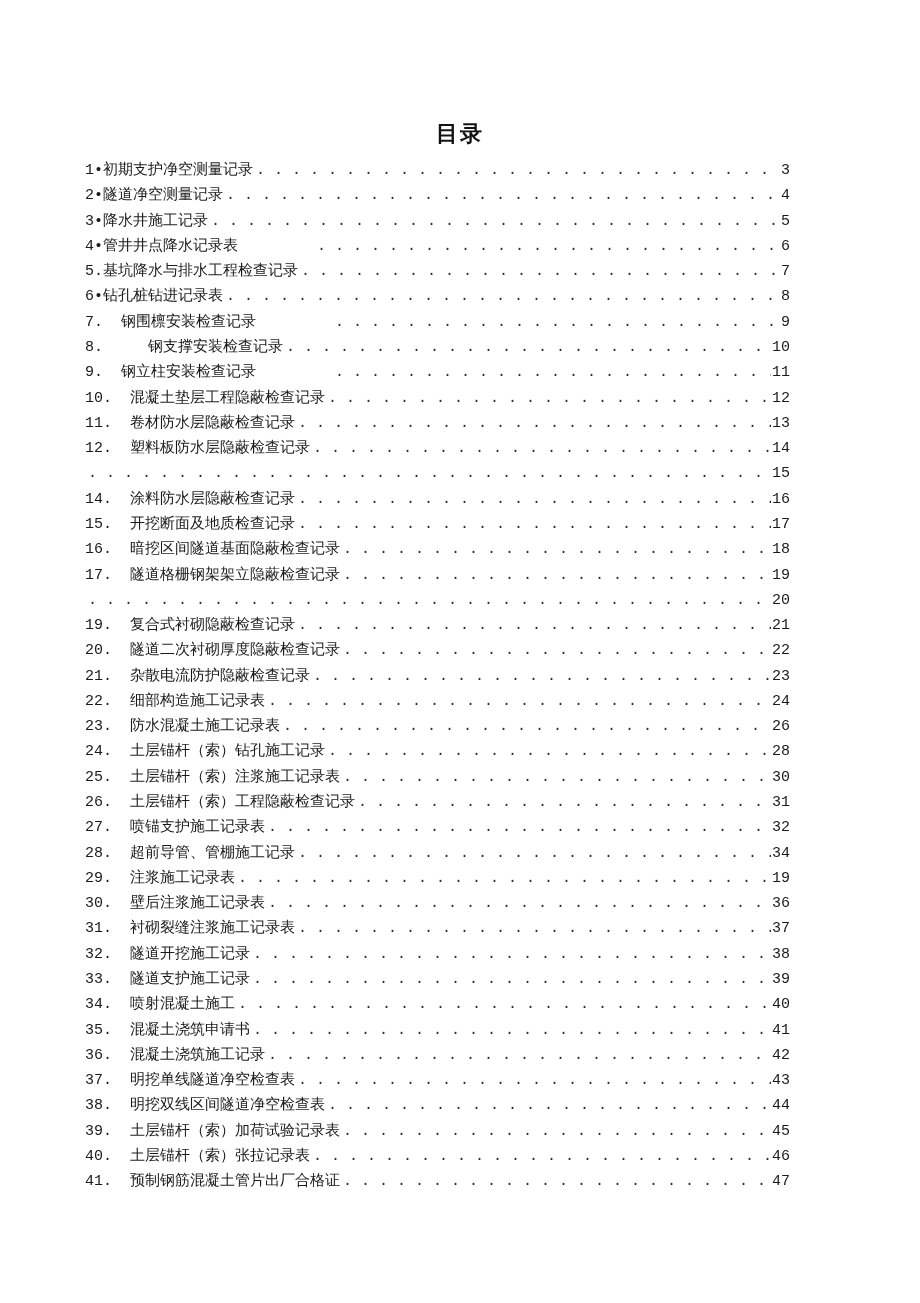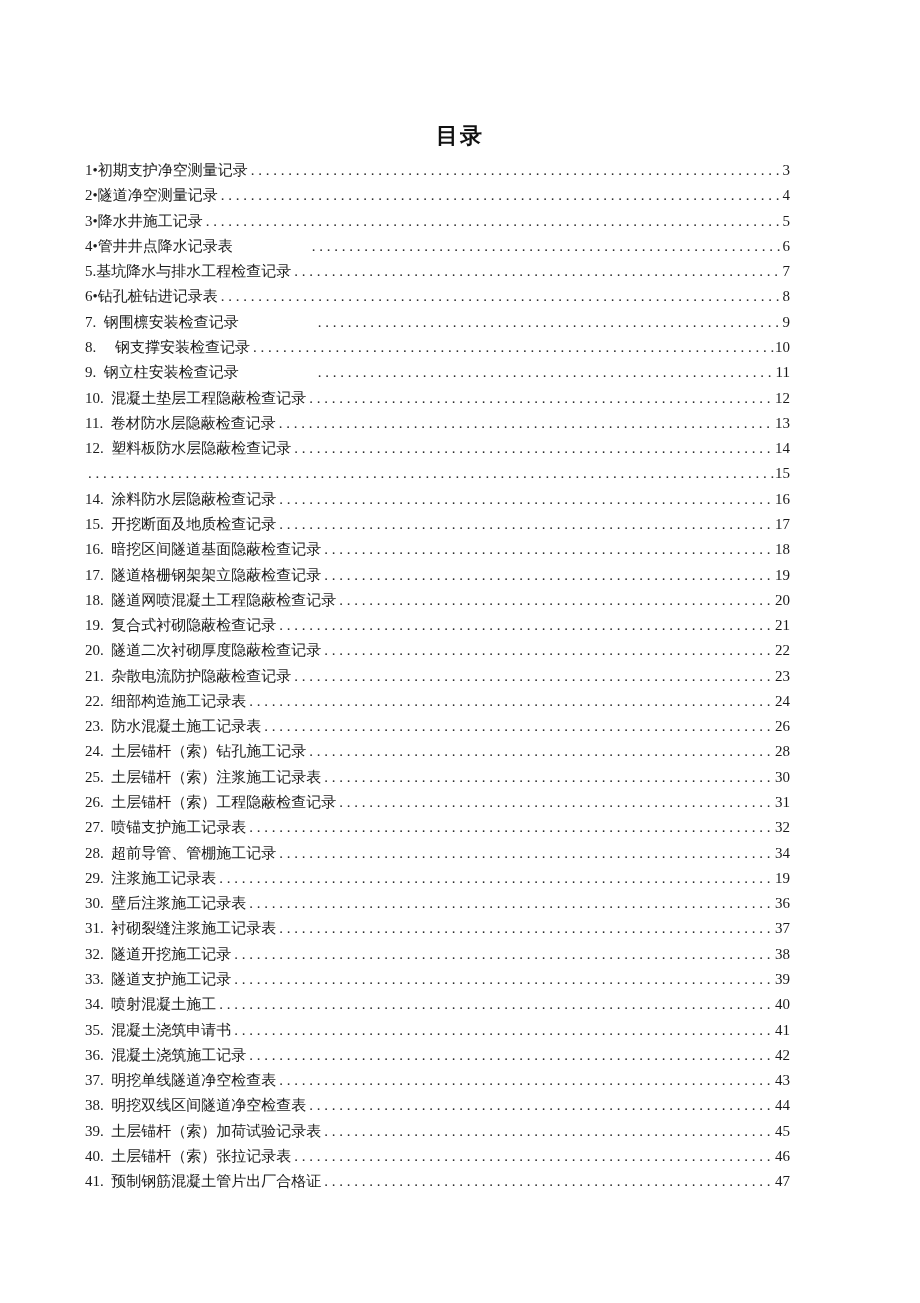--- a/index.html
+++ b/index.html
@@ -6,21 +6,21 @@
     margin: 0;
     padding: 0;
     background: #ffffff;
   }
   .page {
     position: relative;
     width: 920px;
     height: 1303px;
     background: #ffffff;
     overflow: hidden;
-    font-family: Liberation Serif, serif;
+    font-family: Liberation Mono, monospace;
     color: #1a1a1a;
   }
   .doc-title {
     margin: 0;
     padding-top: 120px;
     text-align: center;
     font-size: 22px;
     line-height: 32px;
     font-weight: bold;
     letter-spacing: 2px;
@@ -177,21 +177,20 @@
   </div>
 
   <div class="toc-row">
     <span class="toc-title">17.  隧道格栅钢架架立隐蔽检查记录</span>
 
     <span class="leader">. . . . . . . . . . . . . . . . . . . . . . . . . . . . . . . . . . . . . . . . . . . . . . . . . . . . . . . . . . . . . . . . . . . . . . . . . . . . . . . . . . . . . . . . . . . . . . . . . . . . . . . . . . . . . . . . . . . . . . . . . . . . . . . . . . . . . . . . . . . . . . . . . . . . . . . . . . . . . . . . . . . . . . . . . . . . . . . . . . . . . . . . . . . . . . . . . . . . . . . . </span>
     <span class="toc-page">19</span>
   </div>
 
   <div class="toc-row">
-    <span class="toc-title">18.  隧道网喷混凝土工程隐蔽检查记录</span>
 
     <span class="leader">. . . . . . . . . . . . . . . . . . . . . . . . . . . . . . . . . . . . . . . . . . . . . . . . . . . . . . . . . . . . . . . . . . . . . . . . . . . . . . . . . . . . . . . . . . . . . . . . . . . . . . . . . . . . . . . . . . . . . . . . . . . . . . . . . . . . . . . . . . . . . . . . . . . . . . . . . . . . . . . . . . . . . . . . . . . . . . . . . . . . . . . . . . . . . . . . . . . . . . . . </span>
     <span class="toc-page">20</span>
   </div>
 
   <div class="toc-row">
     <span class="toc-title">19.  复合式衬砌隐蔽检查记录</span>
 
     <span class="leader">. . . . . . . . . . . . . . . . . . . . . . . . . . . . . . . . . . . . . . . . . . . . . . . . . . . . . . . . . . . . . . . . . . . . . . . . . . . . . . . . . . . . . . . . . . . . . . . . . . . . . . . . . . . . . . . . . . . . . . . . . . . . . . . . . . . . . . . . . . . . . . . . . . . . . . . . . . . . . . . . . . . . . . . . . . . . . . . . . . . . . . . . . . . . . . . . . . . . . . . . </span>
     <span class="toc-page">21</span>

